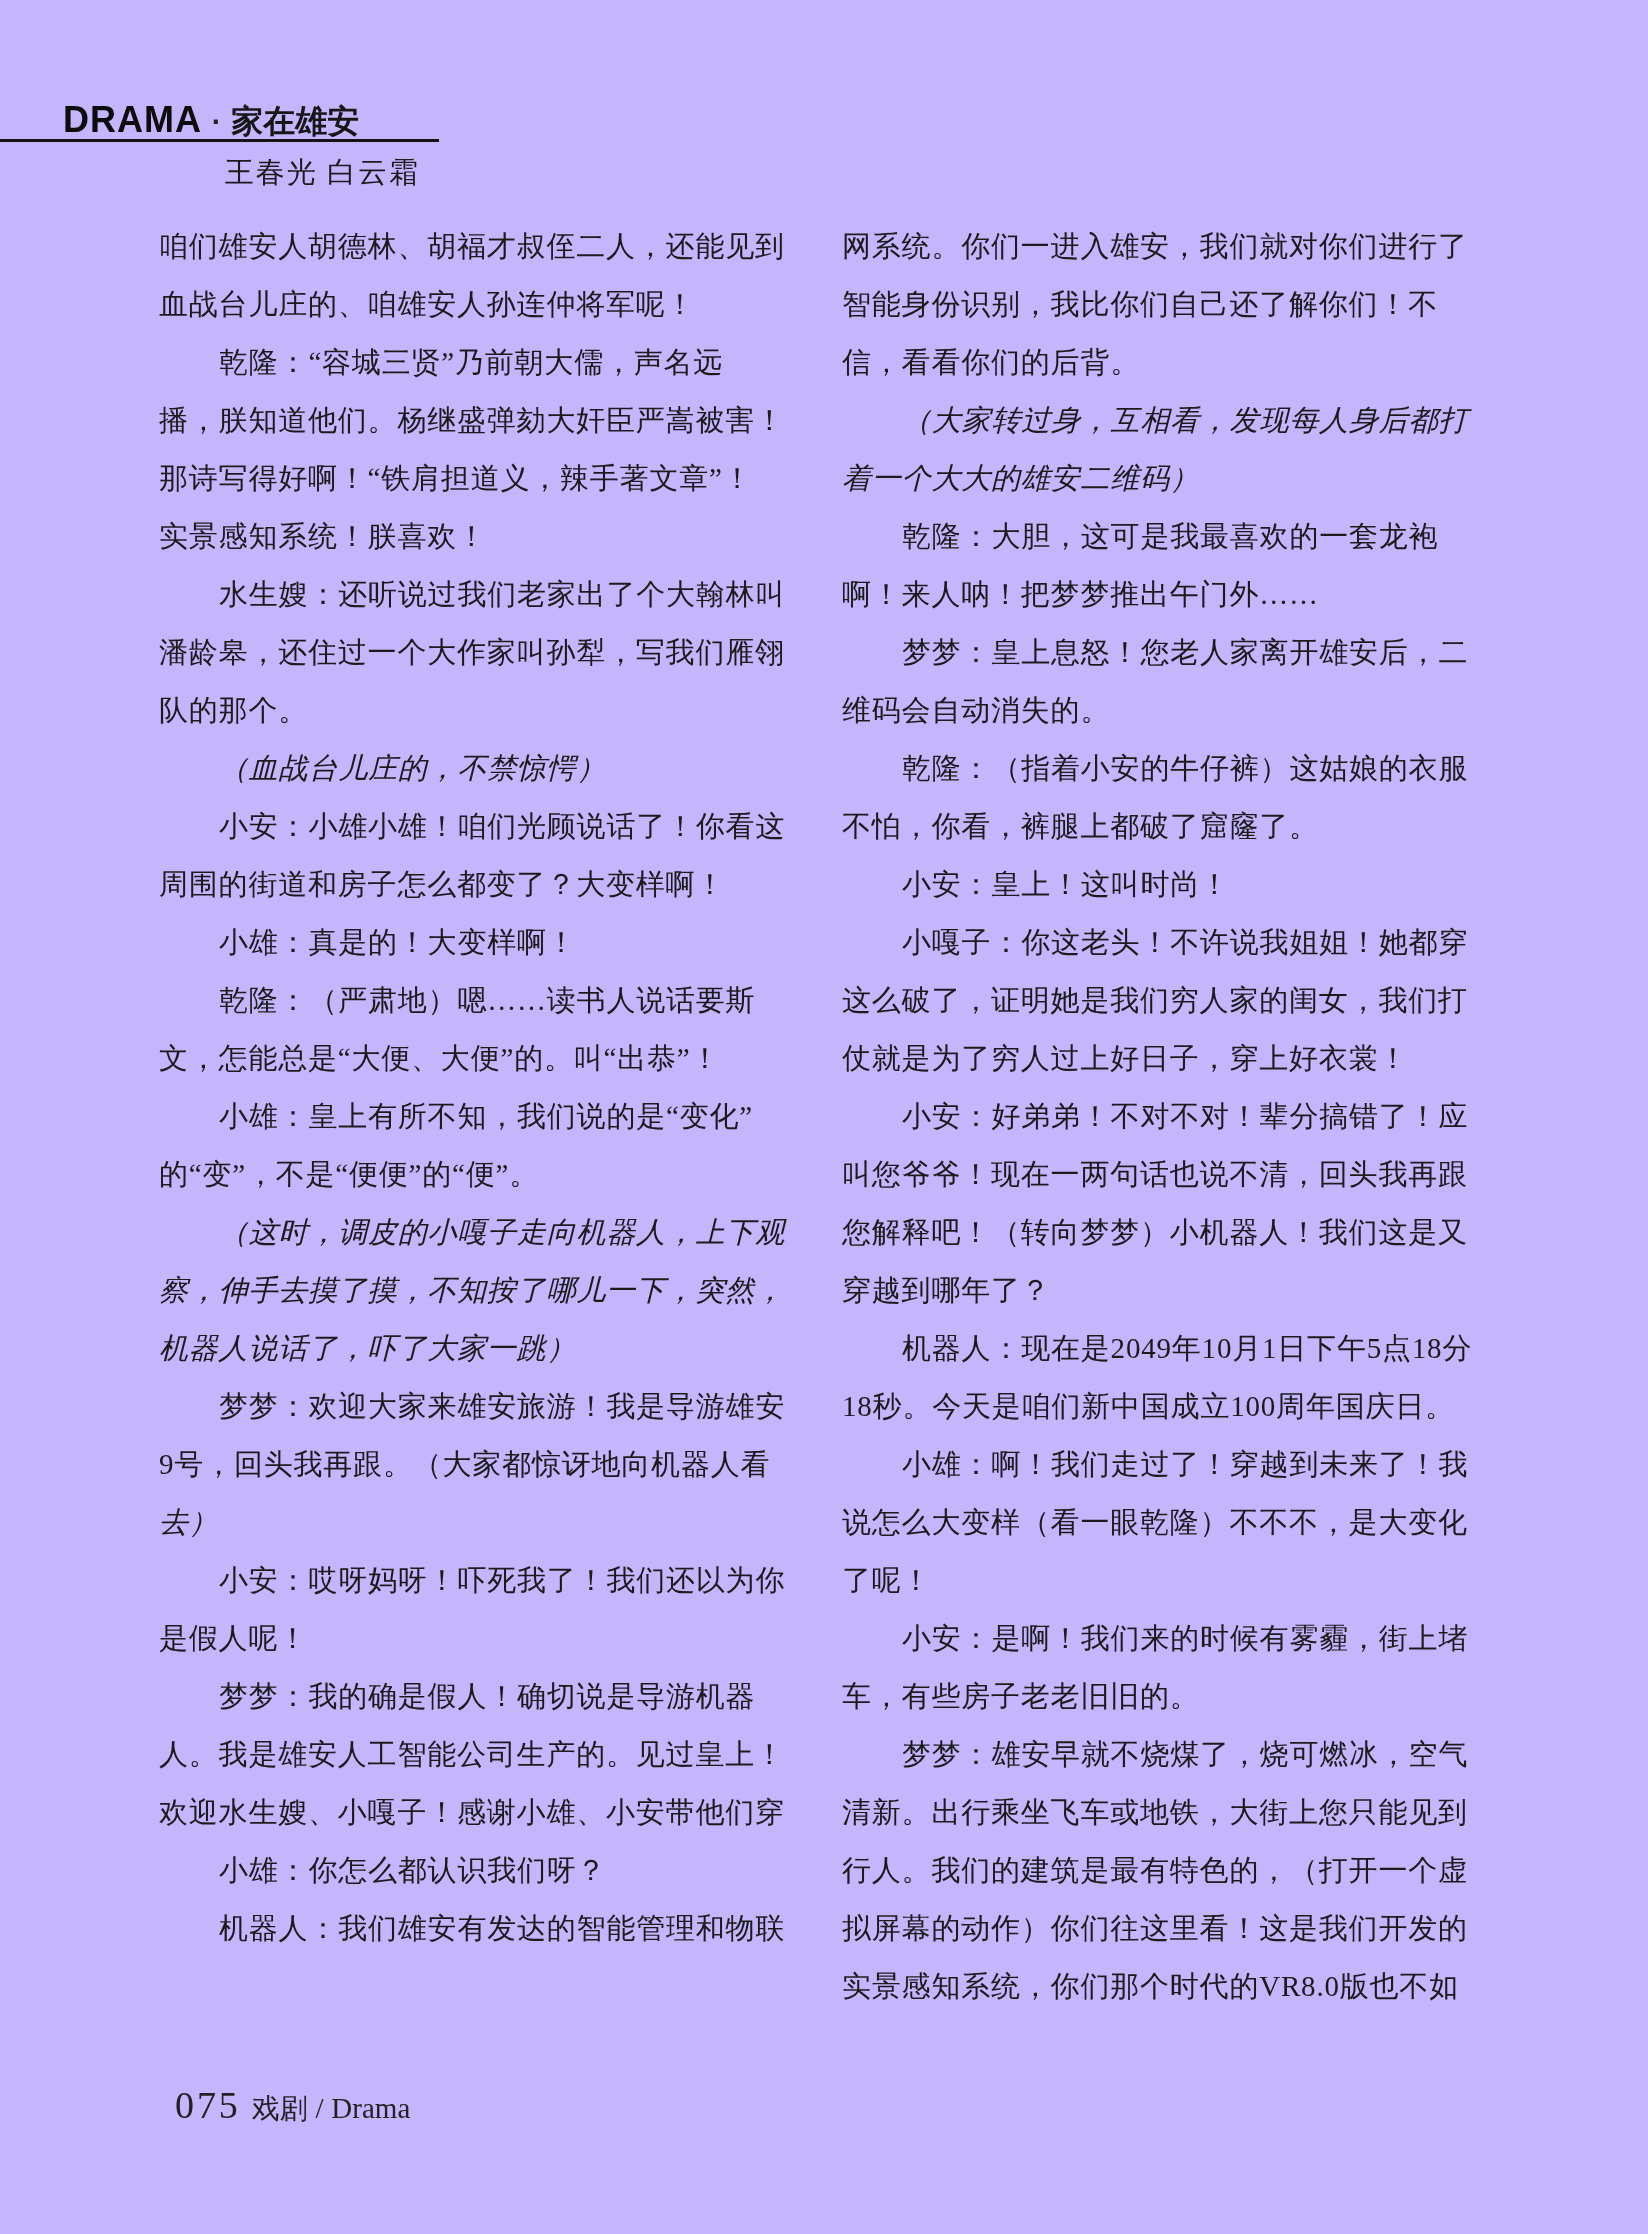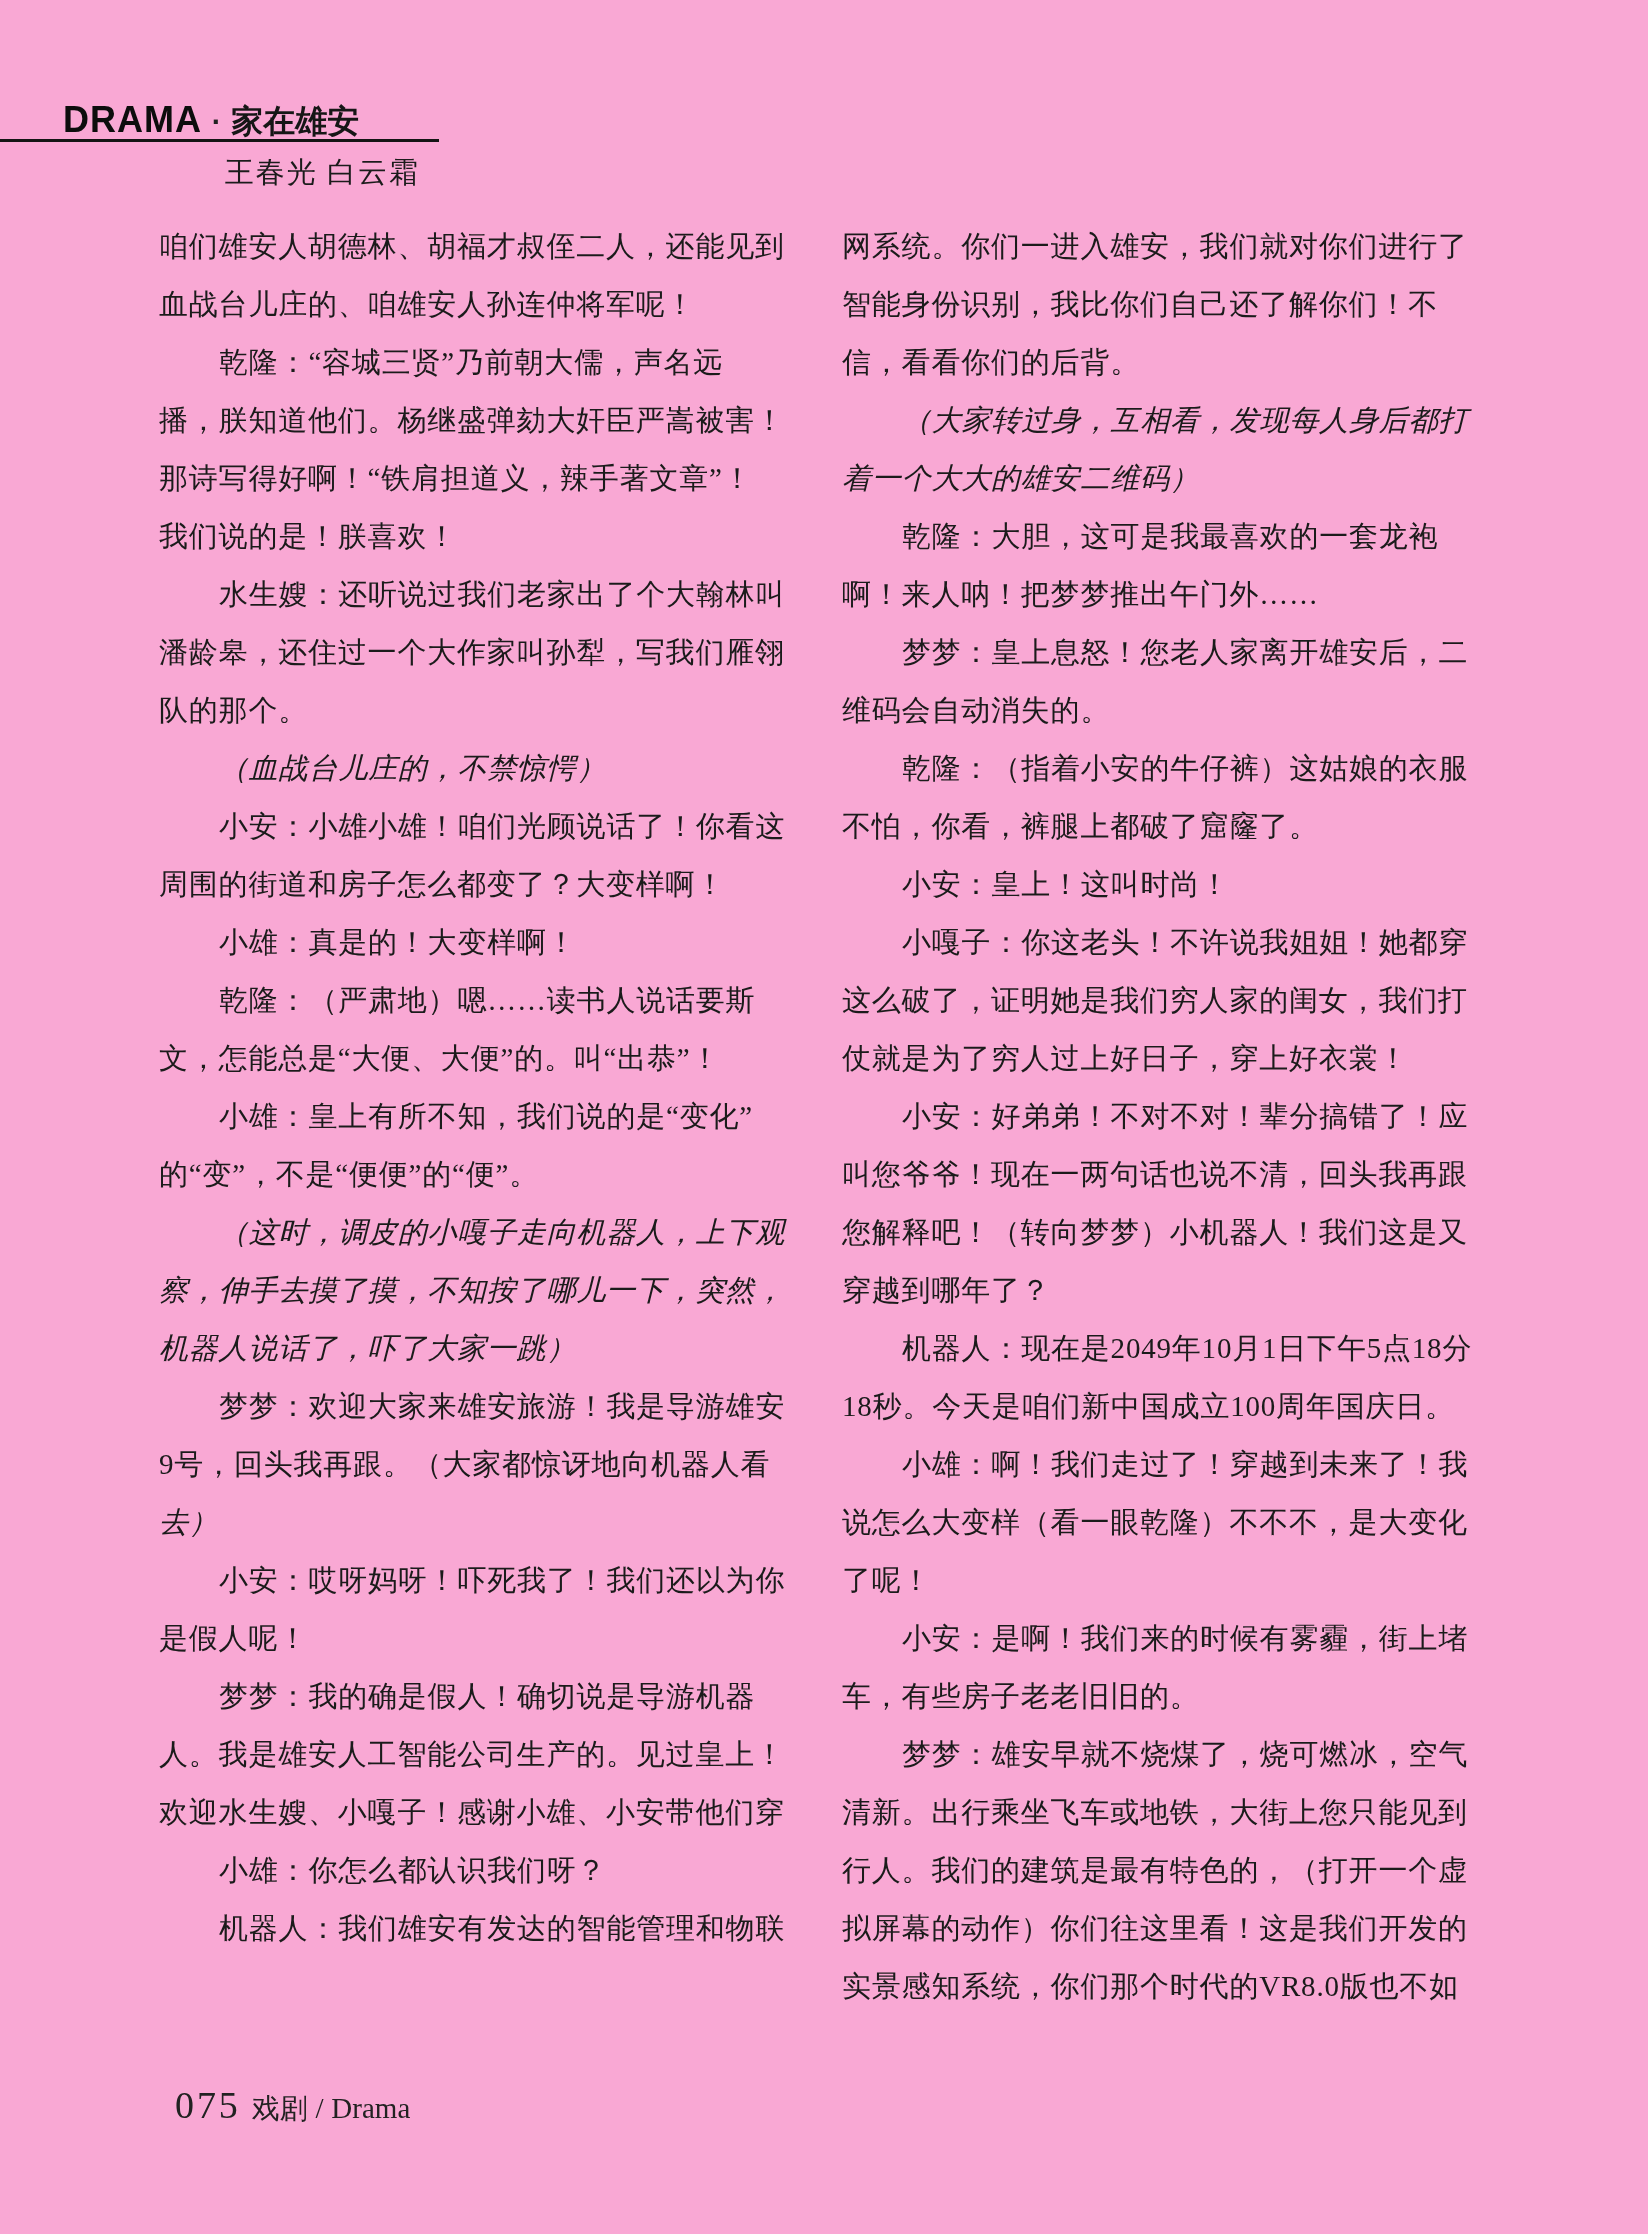--- a/index.html
+++ b/index.html
@@ -1,19 +1,19 @@
 <!DOCTYPE html>
 <html lang="zh"><head>
 <meta charset="utf-8">
 <style>
   html,body{margin:0;padding:0;background:#e8e8e8;}
   .page{
     position:relative;
     width:1648px;height:2234px;
-    background:#f9a8d4;
+    background:#c4b5fd;
     color:#1b1b1b;
     font-family:"Liberation Serif","DejaVu Serif",serif;
     overflow:hidden;
     text-decoration:underline;
   }
   
   .mag-header{
     position:absolute;left:63px;top:99px;
     display:flex;align-items:baseline;gap:9.8px;
     font-family:"Liberation Sans","DejaVu Sans",sans-serif;
@@ -70,21 +70,21 @@
   <div class="header-rule"></div>
 
   <div class="authors">王春光 白云霜</div>
 
   <div class="col col-left" id="col-left">
       <div class="line">咱们雄安人胡德林、胡福才叔侄二人，还能见到</div>
       <div class="line">血战台儿庄的、咱雄安人孙连仲将军呢！</div>
       <div class="line indent">乾隆：“容城三贤”乃前朝大儒，声名远</div>
       <div class="line">播，朕知道他们。杨继盛弹劾大奸臣严嵩被害！</div>
       <div class="line">那诗写得好啊！“铁肩担道义，辣手著文章”！</div>
-      <div class="line">我们说的是！朕喜欢！</div>
+      <div class="line">实景感知系统！朕喜欢！</div>
       <div class="line indent">水生嫂：还听说过我们老家出了个大翰林叫</div>
       <div class="line">潘龄皋，还住过一个大作家叫孙犁，写我们雁翎</div>
       <div class="line">队的那个。</div>
       <div class="line indent kai">（血战台儿庄的，不禁惊愕）</div>
       <div class="line indent">小安：小雄小雄！咱们光顾说话了！你看这</div>
       <div class="line">周围的街道和房子怎么都变了？大变样啊！</div>
       <div class="line indent">小雄：真是的！大变样啊！</div>
       <div class="line indent">乾隆：（严肃地）嗯……读书人说话要斯</div>
       <div class="line">文，怎能总是“大便、大便”的。叫“出恭”！</div>
       <div class="line indent">小雄：皇上有所不知，我们说的是“变化”</div>

